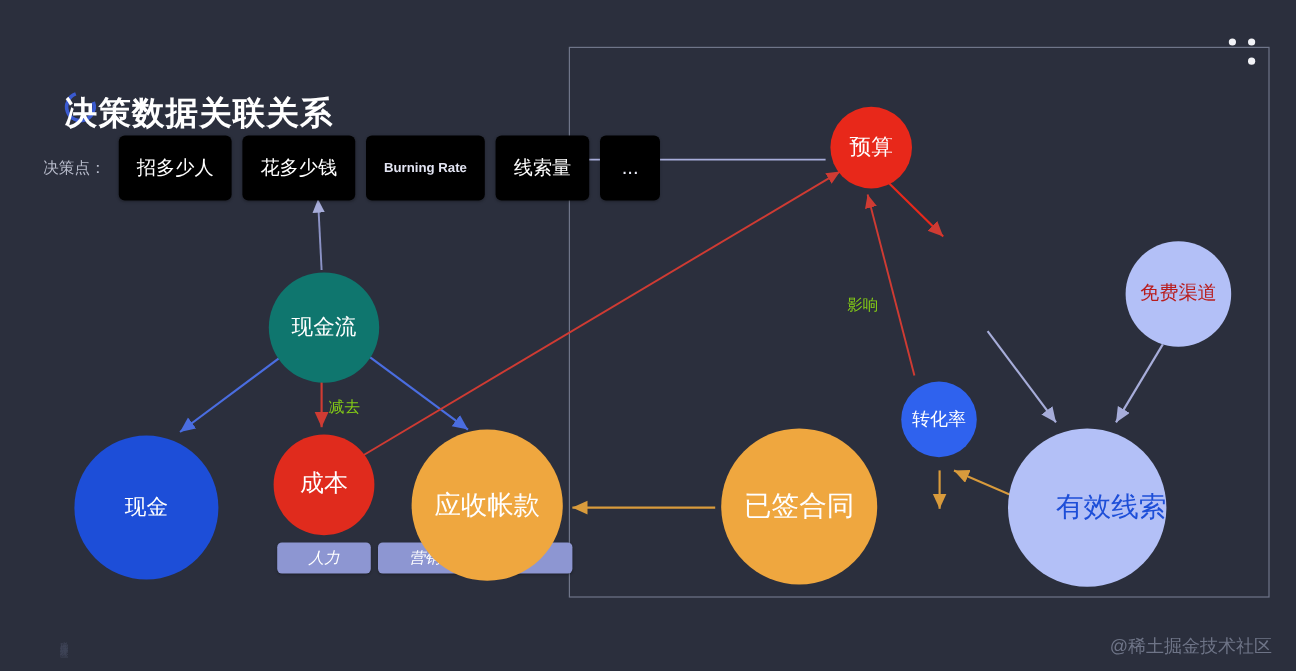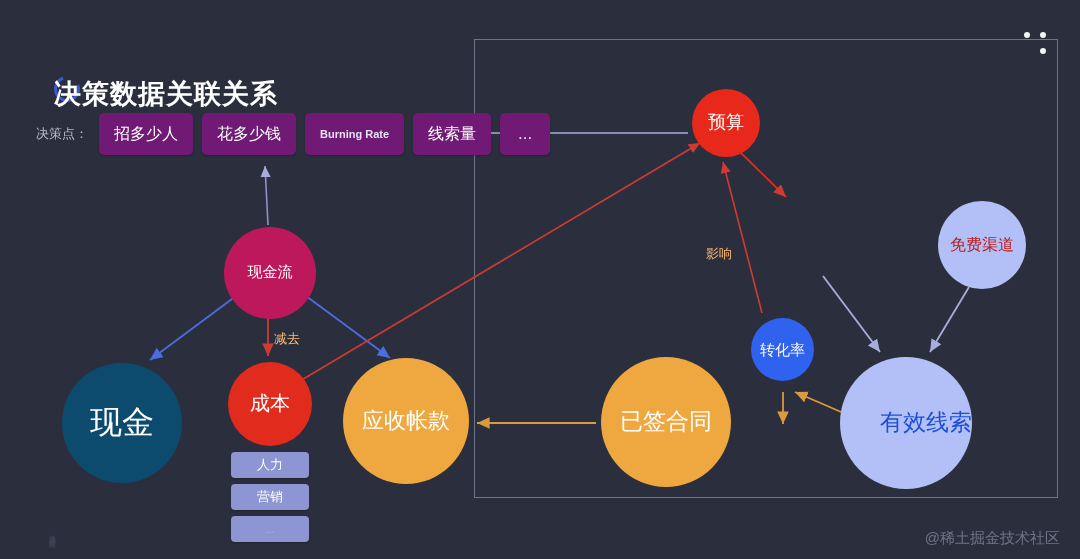--- a/index.html
+++ b/index.html
@@ -31,47 +31,47 @@
   .dots { position:absolute; right:22px; top:24px; width:34px; height:34px; }
   .dots i { position:absolute; width:6px; height:6px; border-radius:50%; background:#f2f3f7; display:block; }
   .dots i.d1 { left:0;  top:8px; }
   .dots i.d2 { left:16px; top:8px; }
   .dots i.d3 { left:16px; top:24px; }
 
   
   .decision-row { position:absolute; left:36px; top:113px; display:flex; align-items:center; gap:9px; }
   .decision-label { font-size:13px; color:#b9bdcc; white-space:nowrap; margin-right:2px; }
   .chip {
-    background:#701a75; border-radius:5px;
+    background:#000000; border-radius:5px;
     color:#ffffff; display:flex; align-items:center; justify-content:center;
-    height:42px; padding:0 15px; font-size:16px; white-space:nowrap;
+    height:54px; padding:0 15px; font-size:16px; white-space:nowrap;
     box-shadow:0 1px 2px rgba(0,0,0,.25);
   }
   .chip.small-en { font-size:11px; color:#e2e4f2; font-weight:bold; }
   .chip.dots-chip { font-size:17px; padding:0 18px; color:#e8eaf6; }
 
   
-  .cost-chips { position:absolute; left:231px; top:452px; display:flex; flex-direction:column; gap:6px; }
+  .cost-chips { position:absolute; left:231px; top:452px; display:flex; flex-direction:row; gap:6px;font-style:italic; }
   .cost-chips .chip { height:26px; font-size:13px; width:78px; padding:0; border-radius:4px; background:#8d96d2; }
   .cost-chips .chip.muted { color:#aeb4dd; font-size:11px; background:#8d96d2; }
 
   
   .boundary { position:absolute; left:474px; top:39px; width:584px; height:459px; border:1px solid #6f7589; }
 
   
   .node {
     position:absolute; border-radius:50%;
     display:flex; flex-direction:column;
     align-items:center; justify-content:center;
     color:#ffffff; text-align:center; line-height:1.18;
   }
   .node .sub { font-size:17px; font-weight:normal; margin-top:1px; }
 
   
-  .edge-label { position:absolute; font-size:13px; color:#fdba74; white-space:nowrap; }
+  .edge-label { position:absolute; font-size:13px; color:#84cc16; white-space:nowrap; }
 
   
   .watermark { position:absolute; right:20px; bottom:11px; font-size:15px; color:#6e7487; white-space:nowrap; }
   .side-mark {
     position:absolute; left:47px; bottom:22px;
     font-size:7px; color:#3f4457; letter-spacing:1px;
     writing-mode:vertical-rl; white-space:nowrap;
   }
 </style>
 </head>
@@ -143,24 +143,24 @@
     <span class="chip">线索量</span>
     <span class="chip dots-chip">...</span>
   </div>
 
   <div class="cost-chips">
     <span class="chip">人力</span>
     <span class="chip">营销</span>
     <span class="chip muted">...</span>
   </div>
 
-  <div class="node" style="left: 62px; top: 363px; width: 120px; height: 120px; background: #0c4a6e; font-size: 32px;">
+  <div class="node" style="left: 62px; top: 363px; width: 120px; height: 120px; background: #1d4ed8; font-size: 18px;">
     <span>现金</span>
   </div>
-  <div class="node" style="left: 224px; top: 227px; width: 92px; height: 92px; background: #be185d; font-size: 15px; font-family: Liberation Serif, serif;">
+  <div class="node" style="left: 224px; top: 227px; width: 92px; height: 92px; background: #0f766e; font-size: 18px;">
     <span>现金流</span>
   </div>
   <div class="node" style="left: 228px; top: 362px; width: 84px; height: 84px; background: rgb(224, 43, 29); font-size: 20px;">
     <span>成本</span>
   </div>
   <div class="node" style="left: 343px; top: 358px; width: 126px; height: 126px; background: rgb(239, 167, 63); font-size: 22px;">
     <span>应收帐款</span>
   </div>
   <div class="node" style="left: 601px; top: 357px; width: 130px; height: 130px; background: rgb(239, 167, 63); font-size: 23px;">
     <span>已签合同</span>

